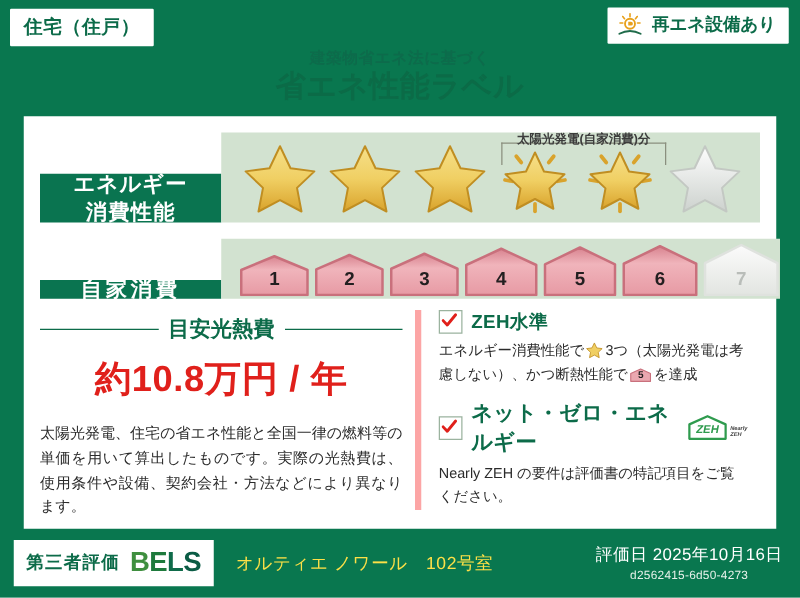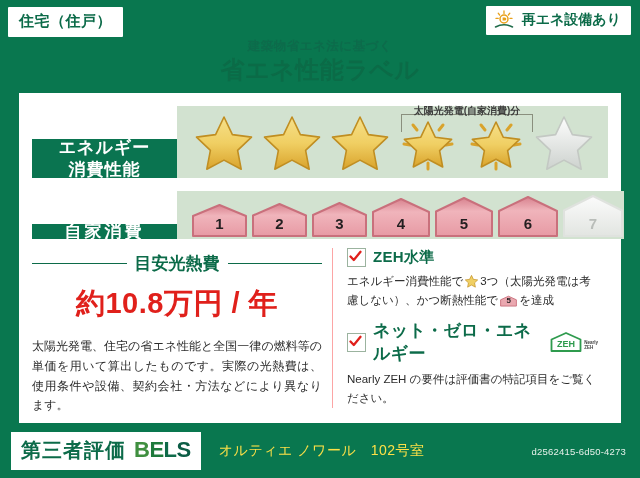--- a/index.html
+++ b/index.html
@@ -108,21 +108,21 @@
   }
   .house-cell.off .house-num{color:#b9bdb9;}
   
   .cols{
     position:absolute;left:13px;top:155px;width:576px;height:160px;
     display:flex;
   }
   .col-left{width:300px;position:relative;padding-right:10px;box-sizing:border-box;}
   .col-right{
     width:266px;position:relative;padding-left:14px;box-sizing:border-box;
-    border-left:1px solid #fca5a5;
+    border-left:5px solid #fca5a5;
   }
   .cost-head{
     display:flex;align-items:center;gap:8px;margin-top:4px;
   }
   .cost-head .rule{flex:1 1 auto;height:1px;background:#0c6b49;}
   .cost-head .txt{font-size:17px;font-weight:bold;color:#0c6b49;white-space:nowrap;}
   .cost-value{
     margin-top:9px;text-align:center;
     font-size:29px;font-weight:bold;color:#e0201b;letter-spacing:.5px;
   }
@@ -136,35 +136,35 @@
     position:relative;flex:0 0 auto;
   }
   .check-box svg{position:absolute;left:1px;top:1px;}
   .zeh-title{font-size:15px;font-weight:bold;color:#0c6b49;letter-spacing:.3px;}
   .zeh-title.small{font-size:17px;}
   .zeh-body{
     margin-top:5px;font-size:11.5px;line-height:1.62;color:#2b2b2b;
   }
   .inline-star{vertical-align:-3px;margin:0 1px;}
   .inline-house{vertical-align:-4px;margin:0 2px;}
-  .zeh-logo{display:inline-flex;align-items:flex-end;gap:1px;vertical-align:-5px;margin-left:4px;}
+  .zeh-logo{display:inline-flex;align-items:flex-end;gap:1px;vertical-align:-5px;margin-left:4px;font-style:italic;}
   .zeh-logo .tiny{
     font-size:4.5px;line-height:1.05;color:#3f3f3f;font-weight:bold;
     text-align:left;padding-bottom:3px;
   }
   
   .footer{
     position:absolute;left:0;bottom:0;width:640px;height:55px;
     display:flex;align-items:center;
   }
   .bels-box{
     margin-left:11px;background:#ffffff;
     padding:5px 10px 6px 10px;display:flex;align-items:center;gap:8px;
   }
-  .bels-jp{font-size:20px;font-weight:bold;color:#0c6b49;letter-spacing:1px;}
+  .bels-jp{font-size:14px;font-weight:bold;color:#0c6b49;letter-spacing:1px;}
   .bels-en{font-size:22px;font-weight:bold;letter-spacing:-.5px;}
   .bels-en .b1{color:#3f8f3f;}
   .bels-en .b2{color:#1e7a3c;}
   .bels-en .b3{color:#0f6b4a;}
   .bels-en .b4{color:#0b5c45;}
   .prop-name{
     margin-left:18px;color:#fde047;font-size:14px;letter-spacing:.5px;
   }
   .footer-right{
     margin-left:auto;margin-right:14px;text-align:center;color:#ffffff;
@@ -419,17 +419,18 @@
 
   <div class="footer">
     <div class="bels-box">
       <span class="bels-jp">第三者評価</span>
       <span class="bels-en">
         <span class="b1">B</span><span class="b2">E</span><span class="b3">L</span><span class="b4">S</span>
       </span>
     </div>
     <div class="prop-name">オルティエ ノワール　102号室</div>
     <div class="footer-right">
+      <div class="eval-date">評価日 2025年10月16日</div>
       <div class="eval-id">d2562415-6d50-4273</div>
     </div>
   </div>
 
 </div>
 
 </body></html>

